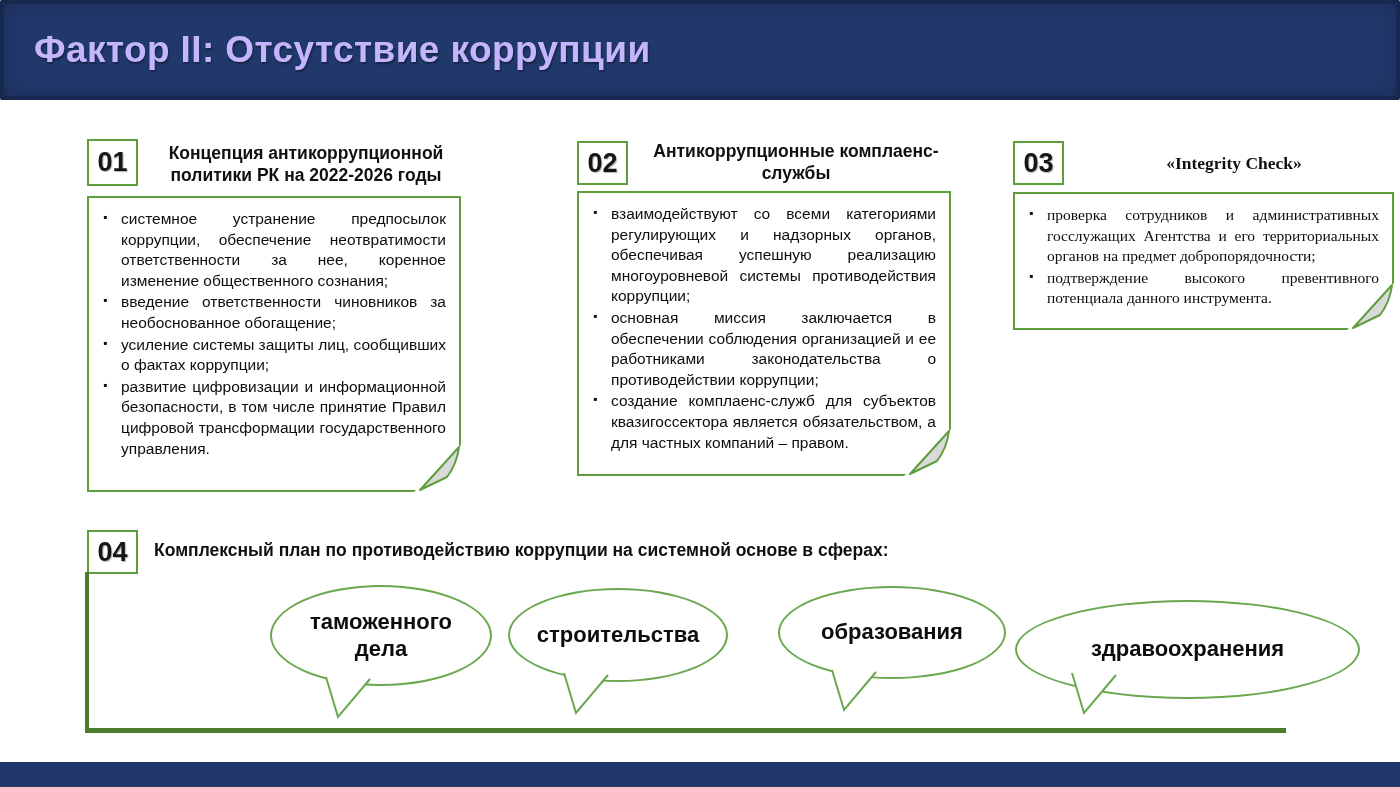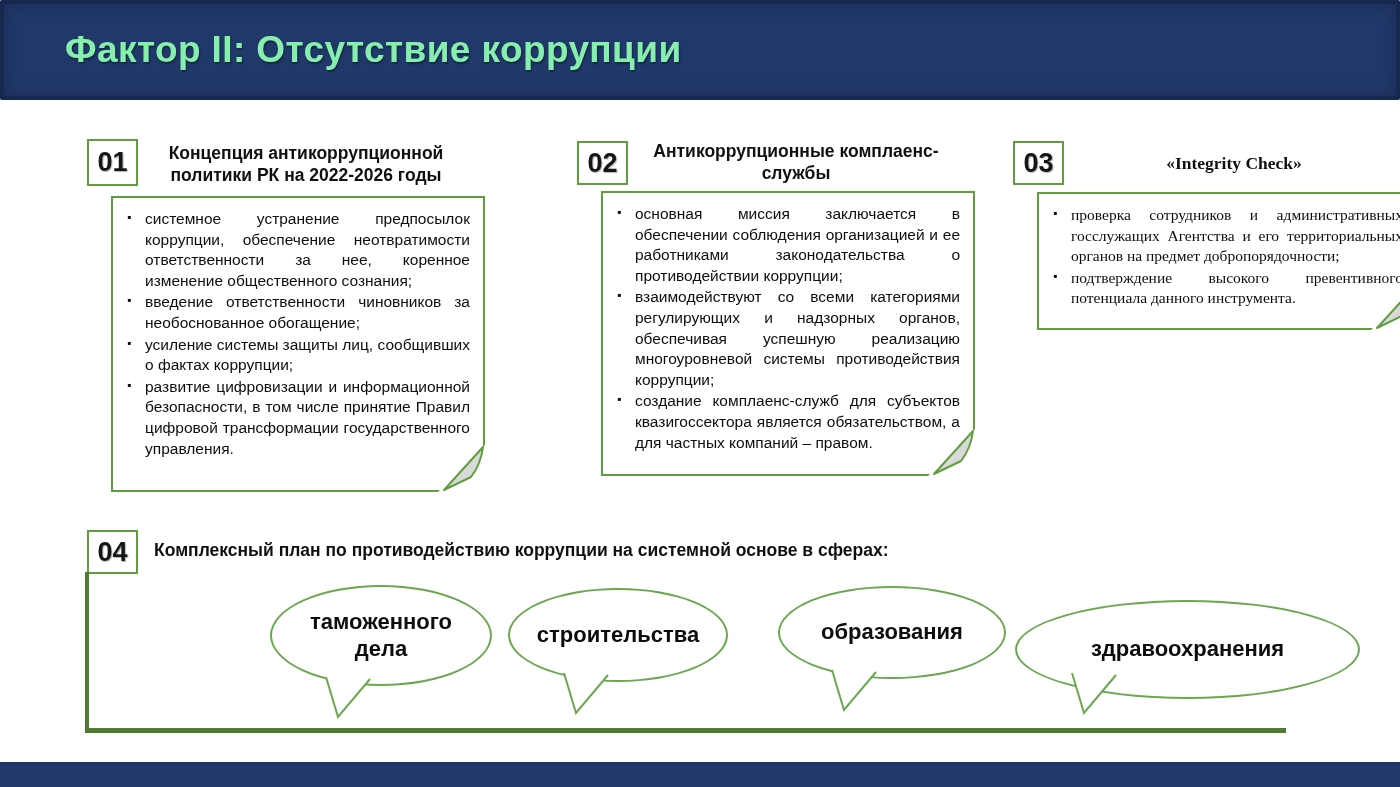--- a/index.html
+++ b/index.html
@@ -9,22 +9,22 @@
   }
 
   
   .topbar {
     position:absolute; left:0; top:0; width:1400px; height:100px;
     background:#21386b; border-radius:2px;
     box-shadow: inset 0 0 0 4px rgba(8,18,44,.25), inset 0 0 22px rgba(0,0,0,.28);
   }
   .topbar .title {
     position:absolute; left:34px; top:50%; transform:translateY(-50%);
-    color:#86efac; font-size:37px; font-weight:bold; letter-spacing:.4px;
-    text-shadow:1px 2px 2px rgba(0,0,0,.35); white-space:nowrap;margin-left:31px;
+    color:#c4b5fd; font-size:37px; font-weight:bold; letter-spacing:.4px;
+    text-shadow:1px 2px 2px rgba(0,0,0,.35); white-space:nowrap;
   }
 
   
   .numbox {
     position:absolute; width:47px; height:40px; background:#fff;
     border:2px solid #5f9e3c; display:flex; align-items:center; justify-content:center;
     font-size:27px; font-weight:bold; color:#161616;
     text-shadow:1px 1px 1px rgba(0,0,0,.3);
   }
   #num1 { left:87px;  top:139px; height:43px; }
@@ -38,21 +38,21 @@
     font-size:17.5px; line-height:1.28;
   }
   #title1 { left:150px;  top:142px; width:312px; }
   #title2 { left:648px;  top:140px; width:296px; }
   #title3 { left:1078px; top:152px; width:312px;font-family:Liberation Serif, serif; }
   #title4 { left:154px;  top:539px; width:1020px; text-align:left; white-space:nowrap; }
 
   
   .note {
     position:absolute; background:#fff; border:2px solid #5f9e3c;
-    padding:11px 13px 10px 9px; box-sizing:border-box;margin-left:24px;
+    padding:11px 13px 10px 9px; box-sizing:border-box;
   }
   #note1 { left:87px;  top:196px; width:374px; height:296px; }
   #note2 { left:577px; top:191px; width:374px; height:285px; }
   #note3 { left:1013px;top:192px; width:381px; height:138px;font-family:Liberation Serif, serif; }
   .note ul { margin:0; padding:0; list-style:none; }
   .note li {
     position:relative; padding-left:23px; text-align:justify;
     font-size:15.5px; line-height:1.33; margin-bottom:1px; color:#0d0d0d;
   }
   .note li::before {
@@ -105,22 +105,22 @@
     <svg class="fold" viewBox="0 0 47 47">
       <polygon points="47,0 47,47 0,47" fill="#ffffff"></polygon>
       <path d="M45,2 L6,45 L33,32 Q43,19 45,2 Z" fill="#d9d9d9" stroke="#5f9e3c" stroke-width="2" stroke-linejoin="round"></path>
     </svg>
   </div>
 
   <div class="numbox" id="num2">02</div>
   <div class="sec-title" id="title2">Антикоррупционные комплаенс-службы</div>
   <div class="note" id="note2">
     <ul>
+      <li>взаимодействуют со всеми категориями регулирующих и надзорных органов, обеспечивая успешную реализацию многоуровневой системы противодействия коррупции;</li>
       <li>основная миссия заключается в обеспечении соблюдения организацией и ее работниками законодательства о противодействии коррупции;</li>
-      <li>взаимодействуют со всеми категориями регулирующих и надзорных органов, обеспечивая успешную реализацию многоуровневой системы противодействия коррупции;</li>
       <li>создание комплаенс-служб для субъектов квазигоссектора является обязательством, а для частных компаний – правом.</li>
     </ul>
     <svg class="fold" viewBox="0 0 47 47">
       <polygon points="47,0 47,47 0,47" fill="#ffffff"></polygon>
       <path d="M45,2 L6,45 L33,32 Q43,19 45,2 Z" fill="#d9d9d9" stroke="#5f9e3c" stroke-width="2" stroke-linejoin="round"></path>
     </svg>
   </div>
 
   <div class="numbox" id="num3">03</div>
   <div class="sec-title" id="title3">«Integrity Check»</div>

